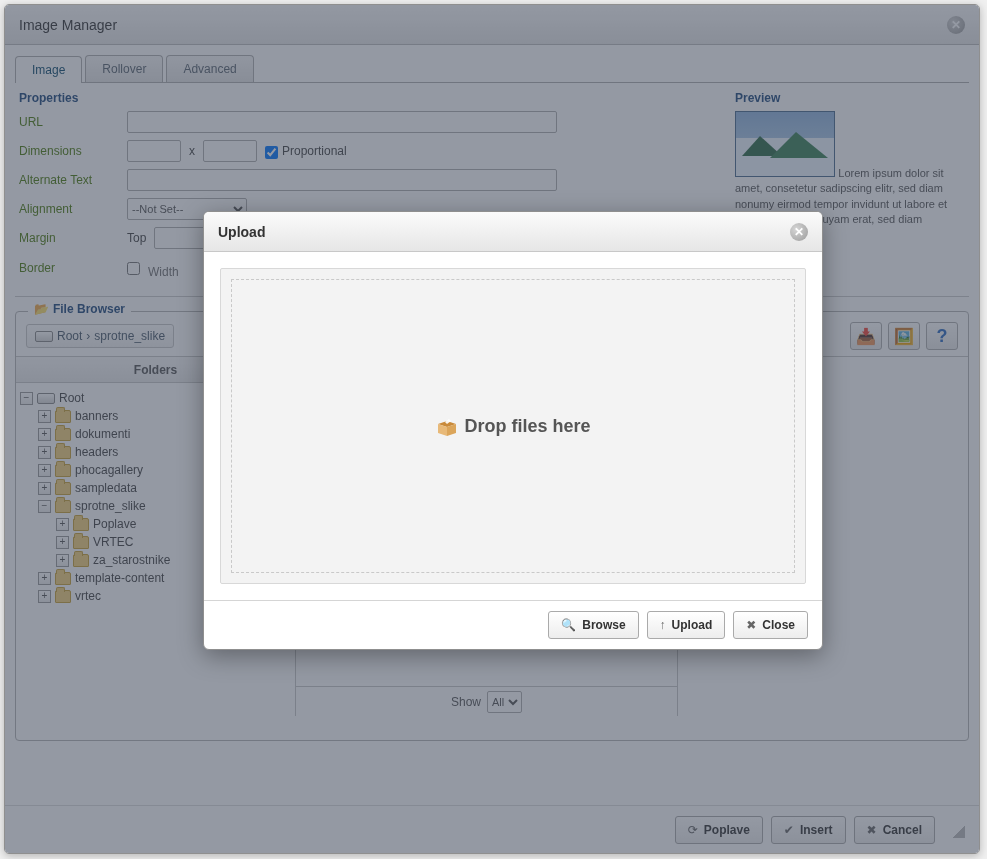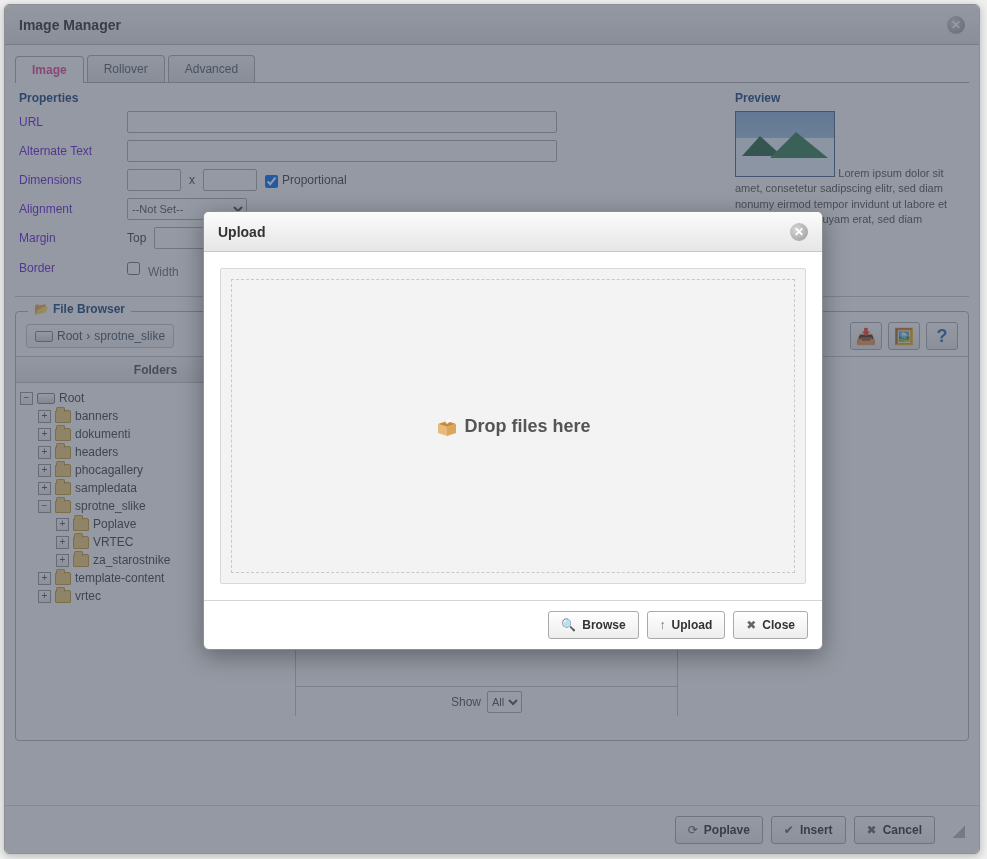--- a/index.html
+++ b/index.html
@@ -32,21 +32,21 @@
   line-height: 40px;
   padding: 0 14px;
   background: linear-gradient(#fdfdfd, #e7e7e7);
   border-bottom: 1px solid #bdbdbd;
   display: flex;
   justify-content: space-between;
   align-items: center;
 }
 .dialog-title {
   font-size: 14px;
-  font-weight: bold;
+  font-weight: normal;
   color: #333;
 }
 .close-x {
   width: 18px; height: 18px;
   border-radius: 50%;
   background: radial-gradient(circle at 35% 35%, #d6d6d6, #9a9a9a);
   display: flex; align-items: center; justify-content: center;
   color: #fff; font-weight: bold; font-size: 12px;
   cursor: pointer;
 }
@@ -67,24 +67,24 @@
   border: 1px solid #b0b0b0;
   border-bottom: none;
   background: linear-gradient(#f8f8f8, #e5e5e5);
   margin-right: 3px;
   border-radius: 4px 4px 0 0;
   color: #5a6570;
   cursor: pointer;
 }
 .tab.active {
   background: #fff;
-  font-weight: bold;
+  font-weight: normal;
   position: relative;
   top: 1px;
-  color: #ec4899;
+  color: #0c4a6e;
 }
 
 
 .panel-top {
   display: flex;
   gap: 14px;
   padding: 8px 4px 10px 4px;
   border-bottom: 1px solid #ccc;
 }
 .props { flex: 1; }
@@ -95,21 +95,21 @@
   margin-bottom: 6px;
 }
 .form-row {
   display: flex;
   align-items: center;
   margin-bottom: 7px;
   gap: 8px;
 }
 .form-label {
   width: 100px;
-  color: #6d28d9;
+  color: #4d7c0f;
 }
 .txtin {
   border: 1px solid #b0b0b0;
   height: 22px;
   padding: 0 4px;
   background: #fff;
   border-radius: 2px;
 }
 .txtin.wide { width: 430px; }
 .txtin.sm { width: 54px; }
@@ -342,33 +342,33 @@
     <div class="panel-top">
       <div class="props">
         <div class="fieldset-title">Properties</div>
 
         <div class="form-row">
           <div class="form-label">URL</div>
           <input class="txtin wide" value="" style="">
         </div>
 
         <div class="form-row">
-          <div class="form-label">Alternate Text</div>
-          <input class="txtin wide" value="" style="">
-        </div>
-
-        <div class="form-row">
           <div class="form-label">Dimensions</div>
           <input class="txtin sm" value="" style="">
           <span>x</span>
           <input class="txtin sm" style="">
           <label style="display:flex;align-items:center;gap:4px;">
             <input type="checkbox" class="cbx" checked="" style="">
             <span>Proportional</span>
           </label>
+        </div>
+
+        <div class="form-row">
+          <div class="form-label">Alternate Text</div>
+          <input class="txtin wide" value="" style="">
         </div>
 
         <div class="form-row">
           <div class="form-label">Alignment</div>
           <select class="selectin" style="width:120px">
             <option>--Not Set--</option>
           </select>
         </div>
 
         <div class="form-row">

